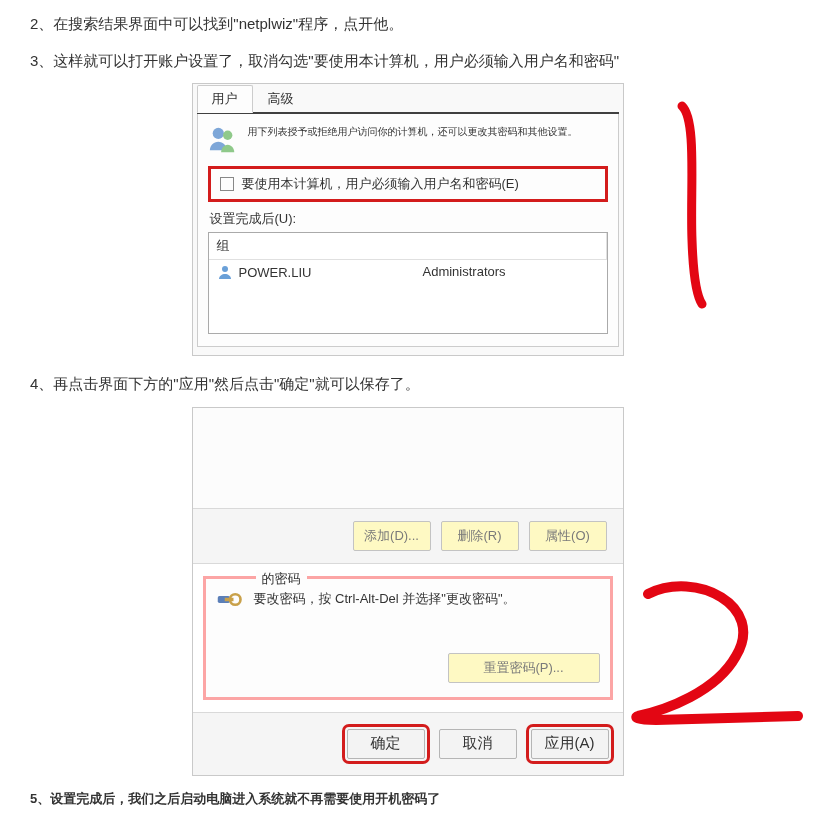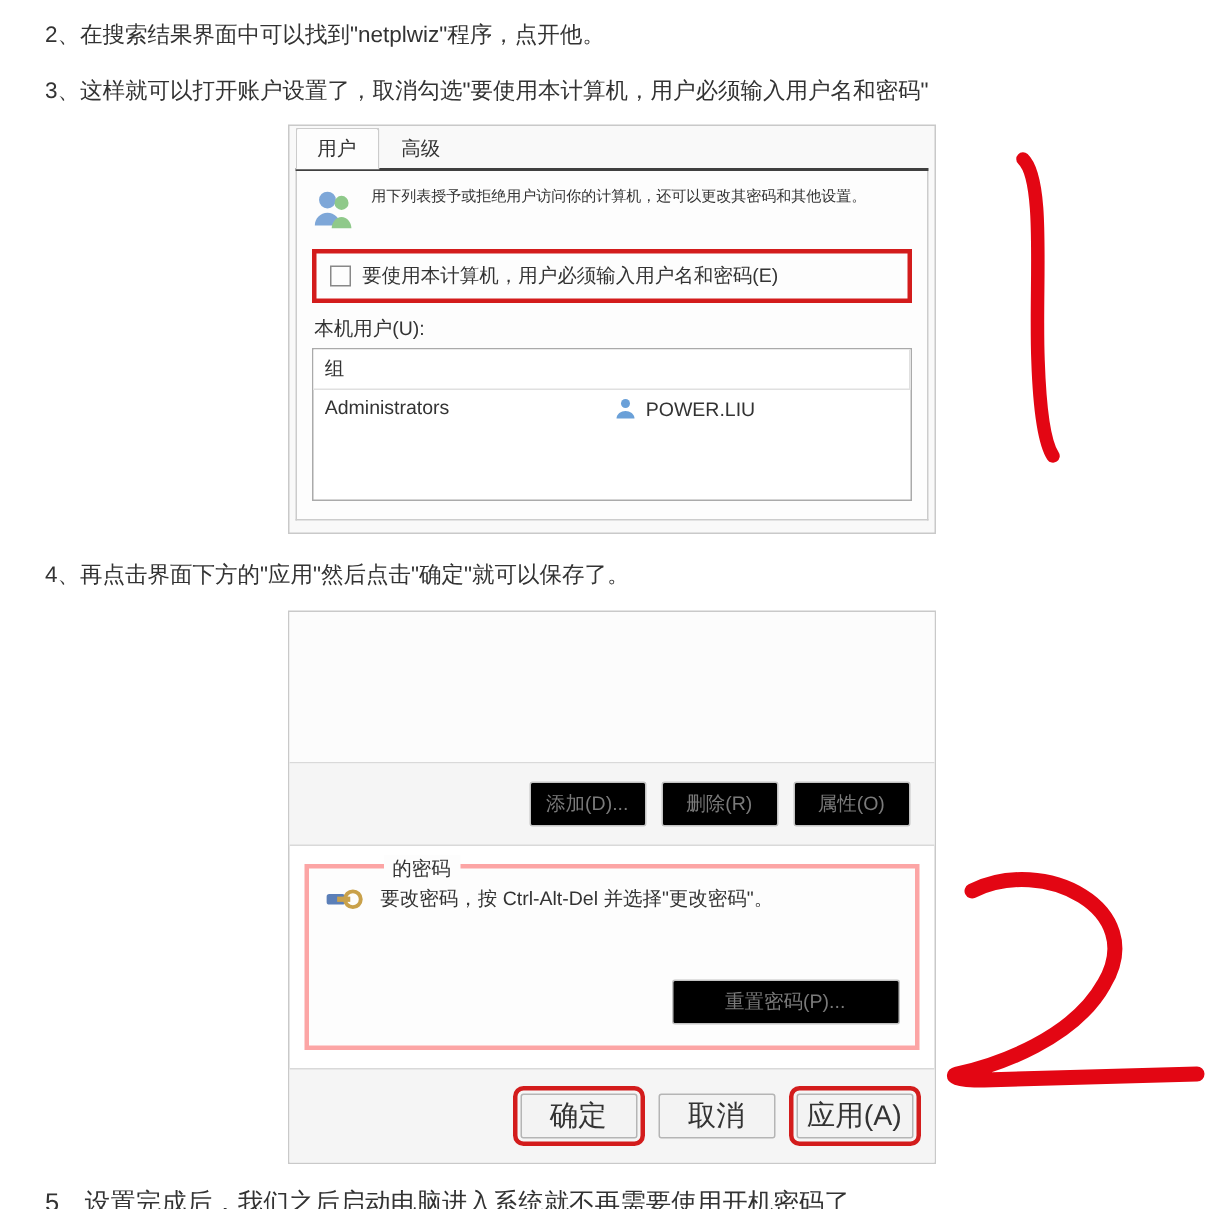--- a/index.html
+++ b/index.html
@@ -29,36 +29,36 @@
   .datarow{display:flex;}
   .datarow .cell{font-size:13px;padding:4px 8px;}
   .datarow .c1{flex:0 0 190px;display:flex;align-items:center;}
   .datarow .c2{flex:1;}
   .smico{width:16px;height:16px;margin-right:6px;position:relative;}
   .smico svg{width:16px;height:16px;}
   
   .dlg2{width:430px;background:#fff;}
   .upper{height:100px;border-bottom:1px solid #d9d9d9;background:#fcfcfc;}
   .btnrow{display:flex;justify-content:flex-end;gap:10px;padding:12px 16px;background:#f5f5f5;border-bottom:1px solid #d9d9d9;}
-  .wbtn{min-width:76px;height:28px;font-size:13px;color:#7a7a7a;border:1px solid #c3c3c3;background:#000000;display:flex;align-items:center;justify-content:center;border-radius:2px;}
+  .wbtn{min-width:76px;height:28px;font-size:13px;color:#7a7a7a;border:1px solid #c3c3c3;background:#fef9c3;display:flex;align-items:center;justify-content:center;border-radius:2px;}
   .pwdgrp{border:3px solid #fca5a5;margin:12px 10px;padding:10px 10px 14px 10px;position:relative;background:#fdfdfd;}
   .pwdgrp .legend{position:absolute;top:-9px;left:50px;background:#fdfdfd;padding:0 6px;font-size:13px;}
   .keyrow{display:flex;align-items:flex-start;}
   .keyico{width:28px;height:24px;margin-right:10px;flex:0 0 28px;}
   .pwdtxt{font-size:13px;line-height:1.5;}
   .resetrow{display:flex;justify-content:flex-end;margin-top:14px;}
   .wbtn.wide{min-width:150px;margin-top:26px;}
   .footer{display:flex;justify-content:flex-end;gap:14px;padding:16px 14px 16px 14px;background:#f5f5f5;border-top:1px solid #d9d9d9;}
-  .fbtn{min-width:76px;height:28px;font-size:19px;display:flex;align-items:center;justify-content:center;border:1px solid #b5b5b5;background:#f3f3f3;border-radius:2px;}
+  .fbtn{min-width:76px;height:28px;font-size:15px;display:flex;align-items:center;justify-content:center;border:1px solid #b5b5b5;background:#f3f3f3;border-radius:2px;}
   .fbtn.boxed{outline:3px solid #d31c1c;outline-offset:2px;}
   
   .doodle{position:absolute;pointer-events:none;}
   .d1{left:652px;top:100px;width:90px;height:210px;}
   .d2{left:626px;top:576px;width:180px;height:170px;}
-  .cutoff{font-size:17px;color:#333;margin:6px 0 0 24px;height:16px;overflow:hidden;}
+  .cutoff{font-size:13px;color:#333;margin:6px 0 0 24px;height:16px;overflow:hidden;font-weight:bold;}
 </style>
 </head>
 <body>
 <div class="page">
 
 <p class="step">2、在搜索结果界面中可以找到"netplwiz"程序，点开他。</p>
 
 <p class="step">3、这样就可以打开账户设置了，取消勾选"要使用本计算机，用户必须输入用户名和密码"</p>
 
 <div class="screenshot dlg1">
@@ -75,36 +75,36 @@
           <circle cx="21" cy="12" r="5" fill="#8fc98a"></circle>
           <path d="M14 30c0-4 3-8 7-8s7 4 7 8" fill="#8fc98a"></path>
         </svg>
       </div>
       <div class="desc">用下列表授予或拒绝用户访问你的计算机，还可以更改其密码和其他设置。</div>
     </div>
     <div class="chkrow">
       <div class="chkbox"></div>
       <div class="chklabel">要使用本计算机，用户必须输入用户名和密码(E)</div>
     </div>
-    <div class="listlbl">本机用户(U):</div>
+    <div class="listlbl">设置完成后(U):</div>
     <div class="userlist">
       <div class="hdr">
         <div class="cell c2">组</div>
       </div>
       <div class="datarow">
-        <div class="cell c2">Administrators</div>
         <div class="cell c1">
           <span class="smico">
             <svg viewBox="0 0 16 16">
                   <circle cx="8" cy="5" r="3" fill="#6aa0d8"></circle>
                   <path d="M2 15c0-3 3-5 6-5s6 2 6 5" fill="#6aa0d8"></path>
                 </svg>
           </span>
           <span>POWER.LIU</span>
         </div>
+        <div class="cell c2">Administrators</div>
       </div>
     </div>
   </div>
 </div>
 
 <p class="step">4、再点击界面下方的"应用"然后点击"确定"就可以保存了。</p>
 
 <div class="screenshot dlg2">
   <div class="upper"></div>
   <div class="btnrow">

